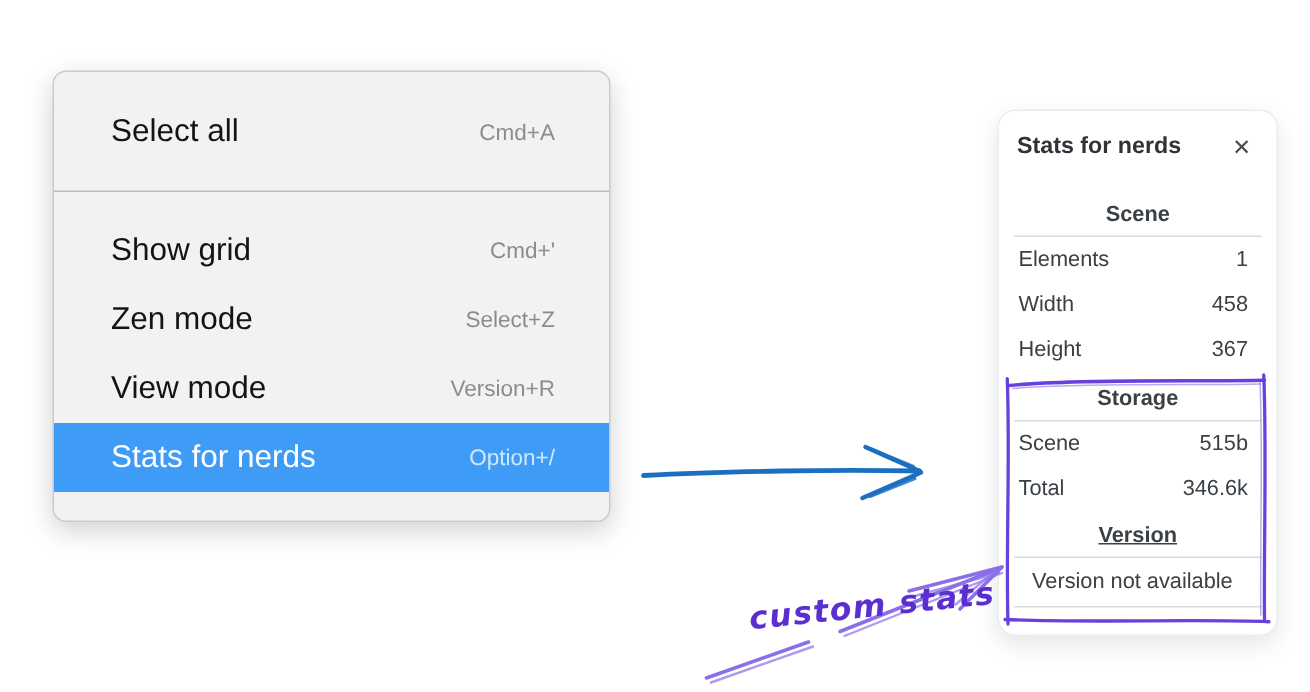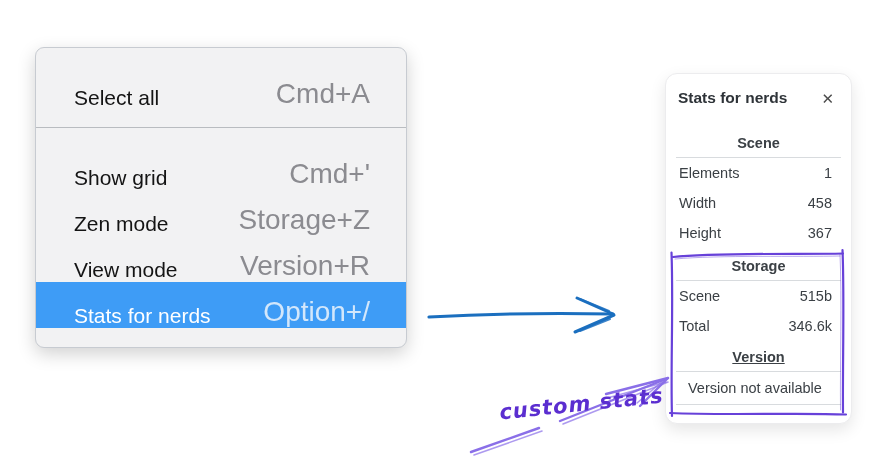--- a/index.html
+++ b/index.html
@@ -13,24 +13,24 @@
   html,body{background:#ffffff;}
   body{width:873px;height:461px;position:relative;overflow:hidden;
        font-family:"Liberation Sans",sans-serif;}
   .stage{position:absolute;inset:0;}
 
   
   .menu{position:absolute;left:35px;top:47px;width:372px;height:301px;
         background:var(--menu-bg);border:1px solid var(--menu-border);
         border-radius:9px;box-shadow:0 6px 18px rgba(0,0,0,.18);
         padding:18px 0 15px;z-index:1;}
-  .menu-item{height:46px;display:flex;align-items:flex-end;justify-content:space-between;
+  .menu-item{height:46px;display:flex;align-items:center;justify-content:space-between;
              padding:0 36px 0 38px;font-size:21px;color:var(--menu-text);cursor:default;}
   .menu-item:first-child{height:44px;}
-  .menu-item .shortcut{color:var(--menu-shortcut);font-size:28px;}
+  .menu-item .shortcut{color:var(--menu-shortcut);font-size:15px;}
   .menu-divider{height:1px;background:var(--menu-divider);margin:17px 0 16px;}
   .menu-item.selected{background:var(--highlight-bg);color:var(--highlight-text);}
   .menu-item.selected .shortcut{color:var(--highlight-shortcut);}
 
   
   .panel{position:absolute;left:665px;top:73px;width:187px;height:351px;
          background:var(--panel-bg);border:1px solid var(--panel-border);
          border-radius:12px;box-shadow:0 6px 16px rgba(0,0,0,.10);
          padding-top:14px;color:var(--panel-text);z-index:2;}
   .panel-header{display:flex;align-items:center;justify-content:space-between;
@@ -66,21 +66,21 @@
       <span>Select all</span>
       <span class="shortcut">Cmd+A</span>
     </div>
     <div class="menu-divider"></div>
     <div class="menu-item">
       <span>Show grid</span>
       <span class="shortcut">Cmd+'</span>
     </div>
     <div class="menu-item">
       <span>Zen mode</span>
-      <span class="shortcut">Storage+Z</span>
+      <span class="shortcut">Select+Z</span>
     </div>
     <div class="menu-item">
       <span>View mode</span>
       <span class="shortcut">Version+R</span>
     </div>
     <div class="menu-item selected">
       <span>Stats for nerds</span>
       <span class="shortcut">Option+/</span>
     </div>
   </div>

